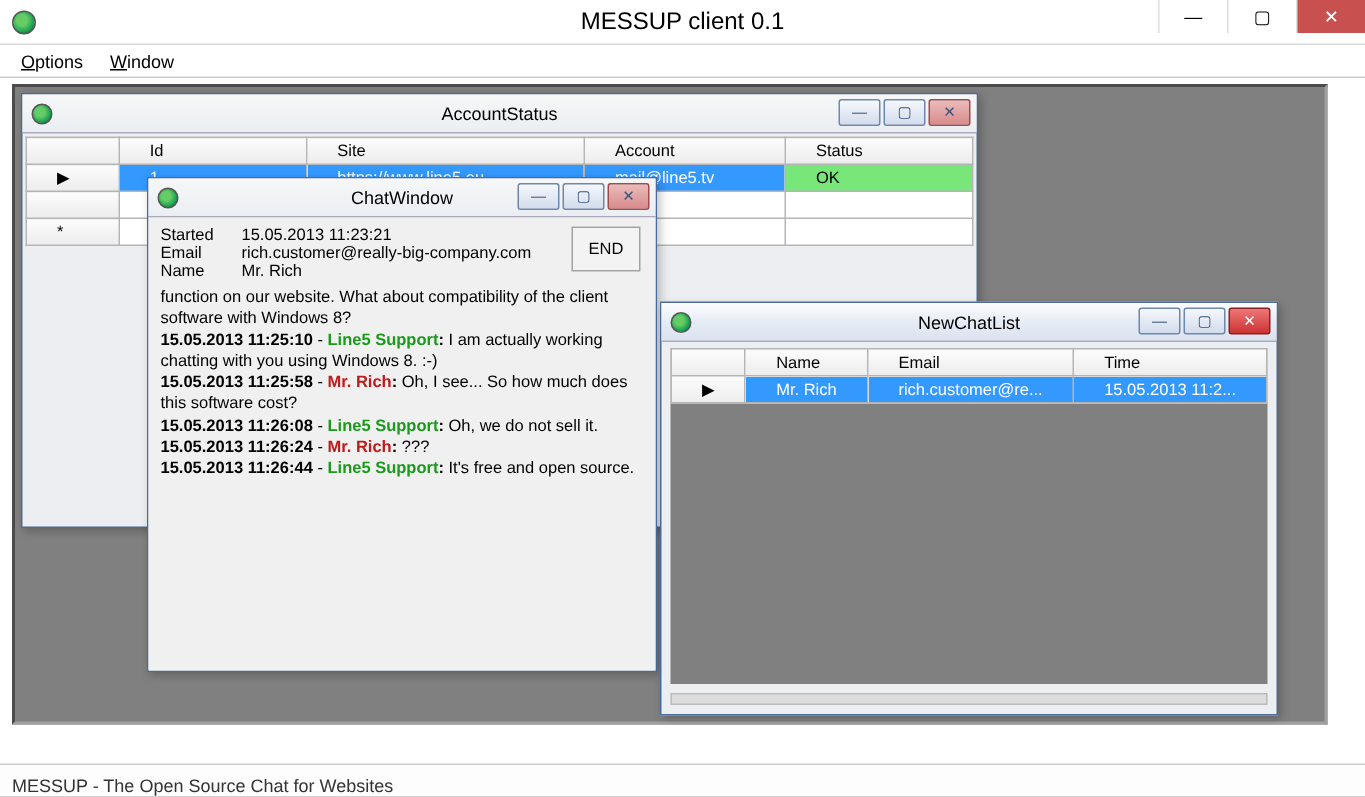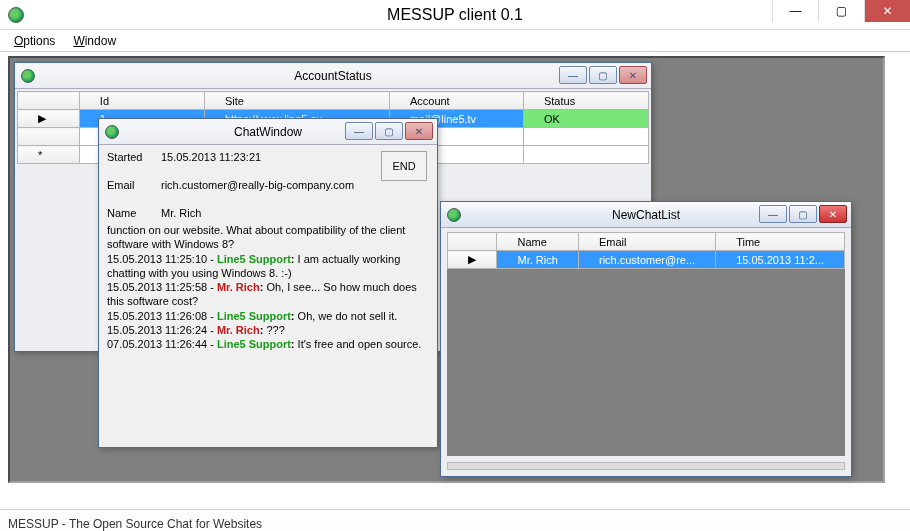--- a/index.html
+++ b/index.html
@@ -164,27 +164,27 @@
   .row-selected td.rowhdr { background: linear-gradient(#fcfcfc,#ececec); color:#000;}
   .status-ok { background: #79e679 !important; color:#000 !important; }
 
   
   .chat-body {
     padding: 6px 8px;
     font-size: 11px;
     background: #f0f0f0;
     position: relative;
   }
-  .chat-meta { display: grid; grid-template-columns: 54px 1fr; row-gap: 16px; }
+  .chat-meta { display: grid; grid-template-columns: 54px 1fr; row-gap: 0; }
   .chat-text {
     margin-top: 4px;
     color: #000;
     line-height: 1.3;
   }
-  .chat-text b.ts { font-weight: normal; }
+  .chat-text b.ts { font-weight: bold; }
   .u-support { color: #1a9a1a; font-weight: bold; }
   .u-customer { color: #c01a1a; font-weight: bold; }
   .end-btn {
     position: absolute;
     right: 10px;
     top: 6px;
     width: 46px;
     height: 30px;
     background: #f3f3f3;
     border: 1px solid #a3a3a3;
@@ -310,21 +310,21 @@
         <div>rich.customer@really-big-company.com</div>
         <div>Name</div>
         <div>Mr. Rich</div>
       </div>
       <div class="chat-text" id="chat-text">
           <div>function on our website. What about compatibility of the client software with Windows 8?</div>
           <div><b class="ts">15.05.2013 11:25:10</b> - <span class="u-support">Line5 Support</span><b>:</b> I am actually working chatting with you using Windows 8. :-)</div>
           <div><b class="ts">15.05.2013 11:25:58</b> - <span class="u-customer">Mr. Rich</span><b>:</b> Oh, I see... So how much does this software cost?</div>
           <div><b class="ts">15.05.2013 11:26:08</b> - <span class="u-support">Line5 Support</span><b>:</b> Oh, we do not sell it.</div>
           <div><b class="ts">15.05.2013 11:26:24</b> - <span class="u-customer">Mr. Rich</span><b>:</b> ???</div>
-          <div><b class="ts">07.05.2013 11:26:44</b> - <span class="u-support">Line5 Support</span><b>:</b> It's free and open source.</div>
+          <div><b class="ts">15.05.2013 11:26:44</b> - <span class="u-support">Line5 Support</span><b>:</b> It's free and open source.</div>
         </div>
     </div>
   </div>
 
   <div class="child-window" style="left:430px; top:143px; width:412px; height:276px;">
     <div class="child-titlebar">
       <div class="child-icon"></div>
       <div class="child-title">NewChatList</div>
       <div class="child-controls">
         <div class="child-btn">—</div>

